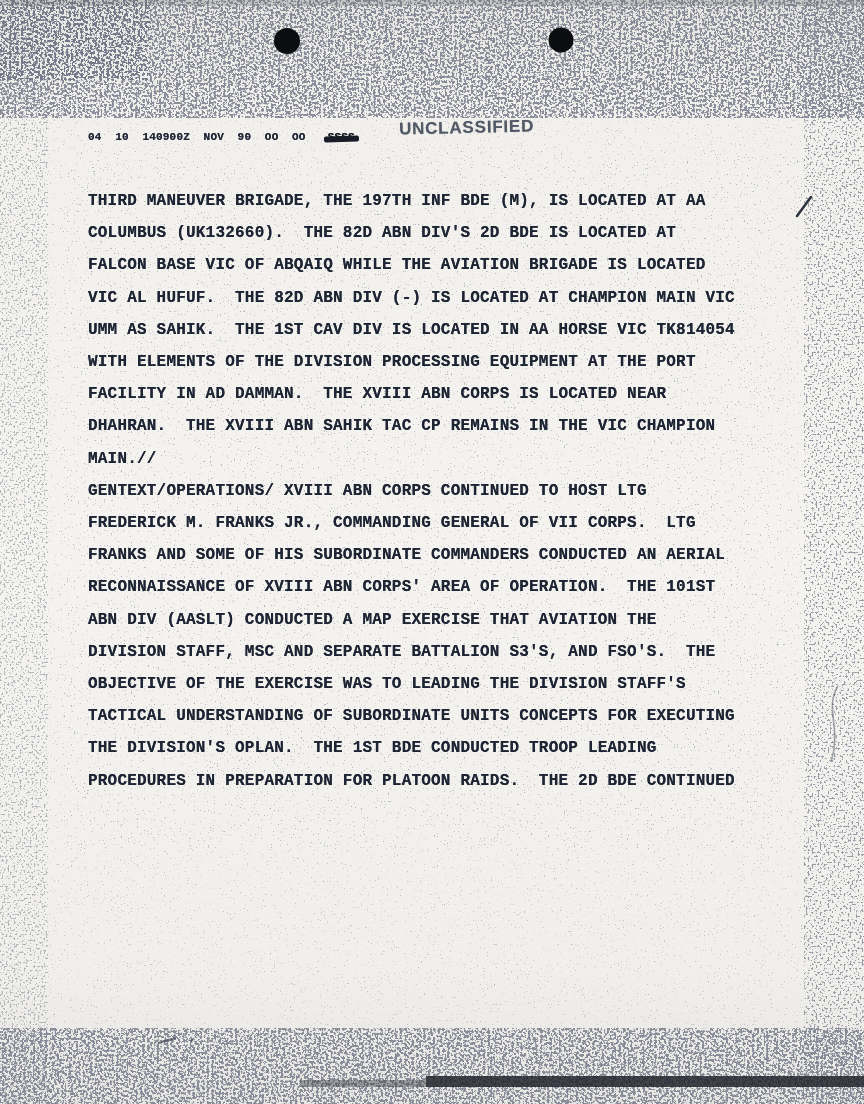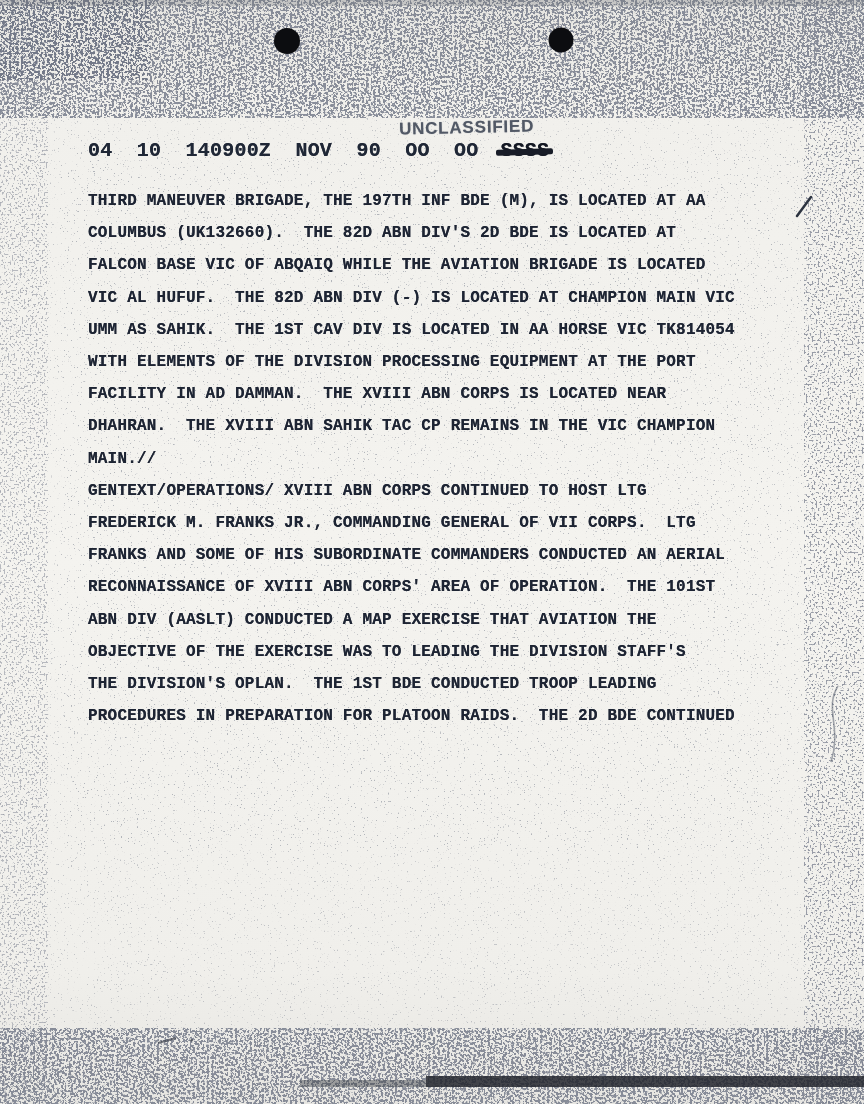--- a/index.html
+++ b/index.html
@@ -7,24 +7,23 @@
     position:relative;
     width:864px;height:1104px;
     margin:0 auto;
     overflow:hidden;
     background:linear-gradient(180deg,#e6e5e1 0%,#f1f0ec 9%,#f4f3ef 50%,#f0efeb 88%,#e7e6e2 100%);
     font-family:"Liberation Mono","DejaVu Sans Mono",monospace;
   }
   .noise{position:absolute;left:0;top:0;pointer-events:none;}
   .header-line{
     position:absolute;left:88px;top:131px;
-    font-size:20px;font-weight:700;letter-spacing:.2px;
+    font-size:11px;font-weight:700;letter-spacing:.2px;
     color:#1f2736;white-space:pre;
     text-shadow:0 0 .6px rgba(22,28,44,.85);
-    margin-top:8px;
   }
   .struck{
     position:relative;margin-left:22px;color:#141823;
   }
   .struck::after{
     content:"";position:absolute;left:-4px;right:-4px;top:42%;height:6px;
     background:#181c27;transform:rotate(-1.5deg);border-radius:2px;
   }
   .stamp{
     position:absolute;left:399px;top:118px;
@@ -98,18 +97,20 @@
     <div class="line">UMM AS SAHIK.  THE 1ST CAV DIV IS LOCATED IN AA HORSE VIC TK814054</div>
     <div class="line">WITH ELEMENTS OF THE DIVISION PROCESSING EQUIPMENT AT THE PORT</div>
     <div class="line">FACILITY IN AD DAMMAN.  THE XVIII ABN CORPS IS LOCATED NEAR</div>
     <div class="line">DHAHRAN.  THE XVIII ABN SAHIK TAC CP REMAINS IN THE VIC CHAMPION</div>
     <div class="line">MAIN.//</div>
     <div class="line">GENTEXT/OPERATIONS/ XVIII ABN CORPS CONTINUED TO HOST LTG</div>
     <div class="line">FREDERICK M. FRANKS JR., COMMANDING GENERAL OF VII CORPS.  LTG</div>
     <div class="line">FRANKS AND SOME OF HIS SUBORDINATE COMMANDERS CONDUCTED AN AERIAL</div>
     <div class="line">RECONNAISSANCE OF XVIII ABN CORPS' AREA OF OPERATION.  THE 101ST</div>
     <div class="line">ABN DIV (AASLT) CONDUCTED A MAP EXERCISE THAT AVIATION THE</div>
+    <div class="line">DIVISION STAFF, MSC AND SEPARATE BATTALION S3'S, AND FSO'S.  THE</div>
     <div class="line">OBJECTIVE OF THE EXERCISE WAS TO LEADING THE DIVISION STAFF'S</div>
+    <div class="line">TACTICAL UNDERSTANDING OF SUBORDINATE UNITS CONCEPTS FOR EXECUTING</div>
     <div class="line">THE DIVISION'S OPLAN.  THE 1ST BDE CONDUCTED TROOP LEADING</div>
     <div class="line">PROCEDURES IN PREPARATION FOR PLATOON RAIDS.  THE 2D BDE CONTINUED</div>
   </div>
 
 </div>
 
 </body></html>

